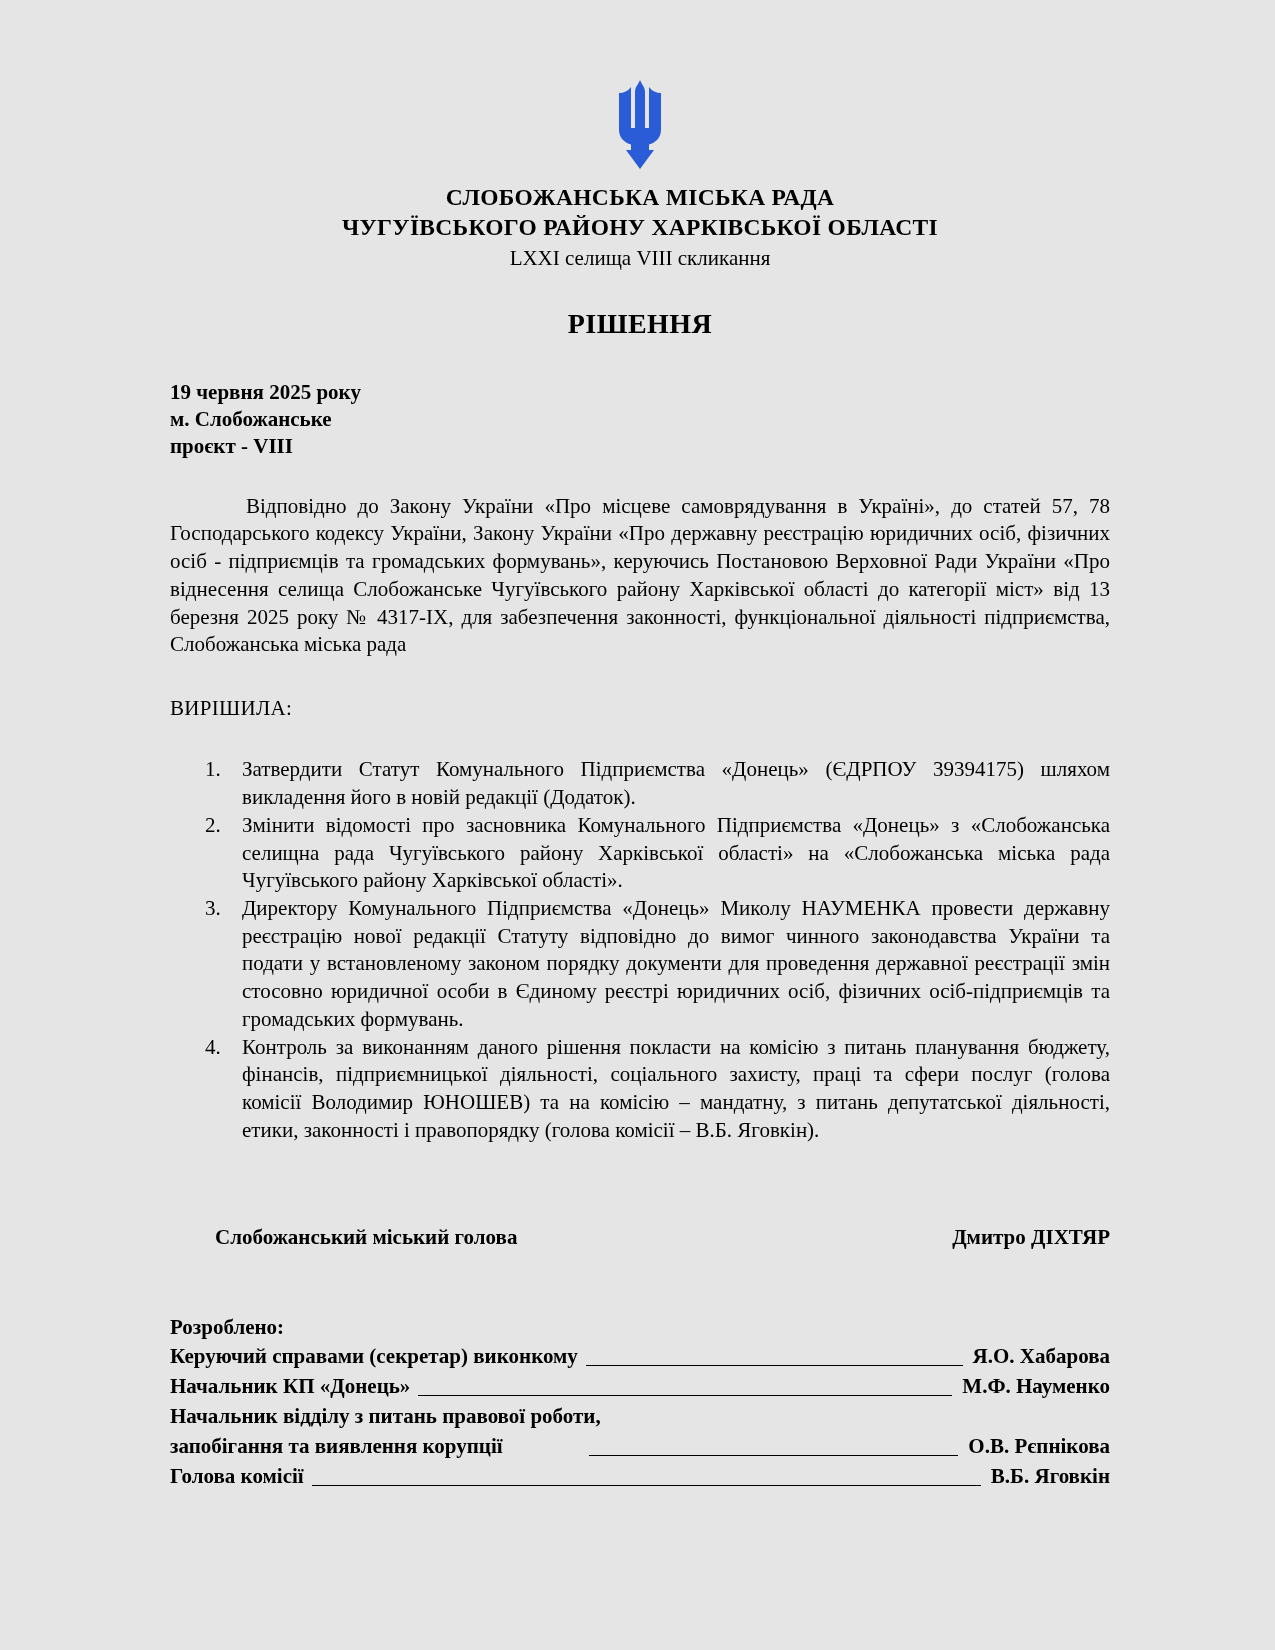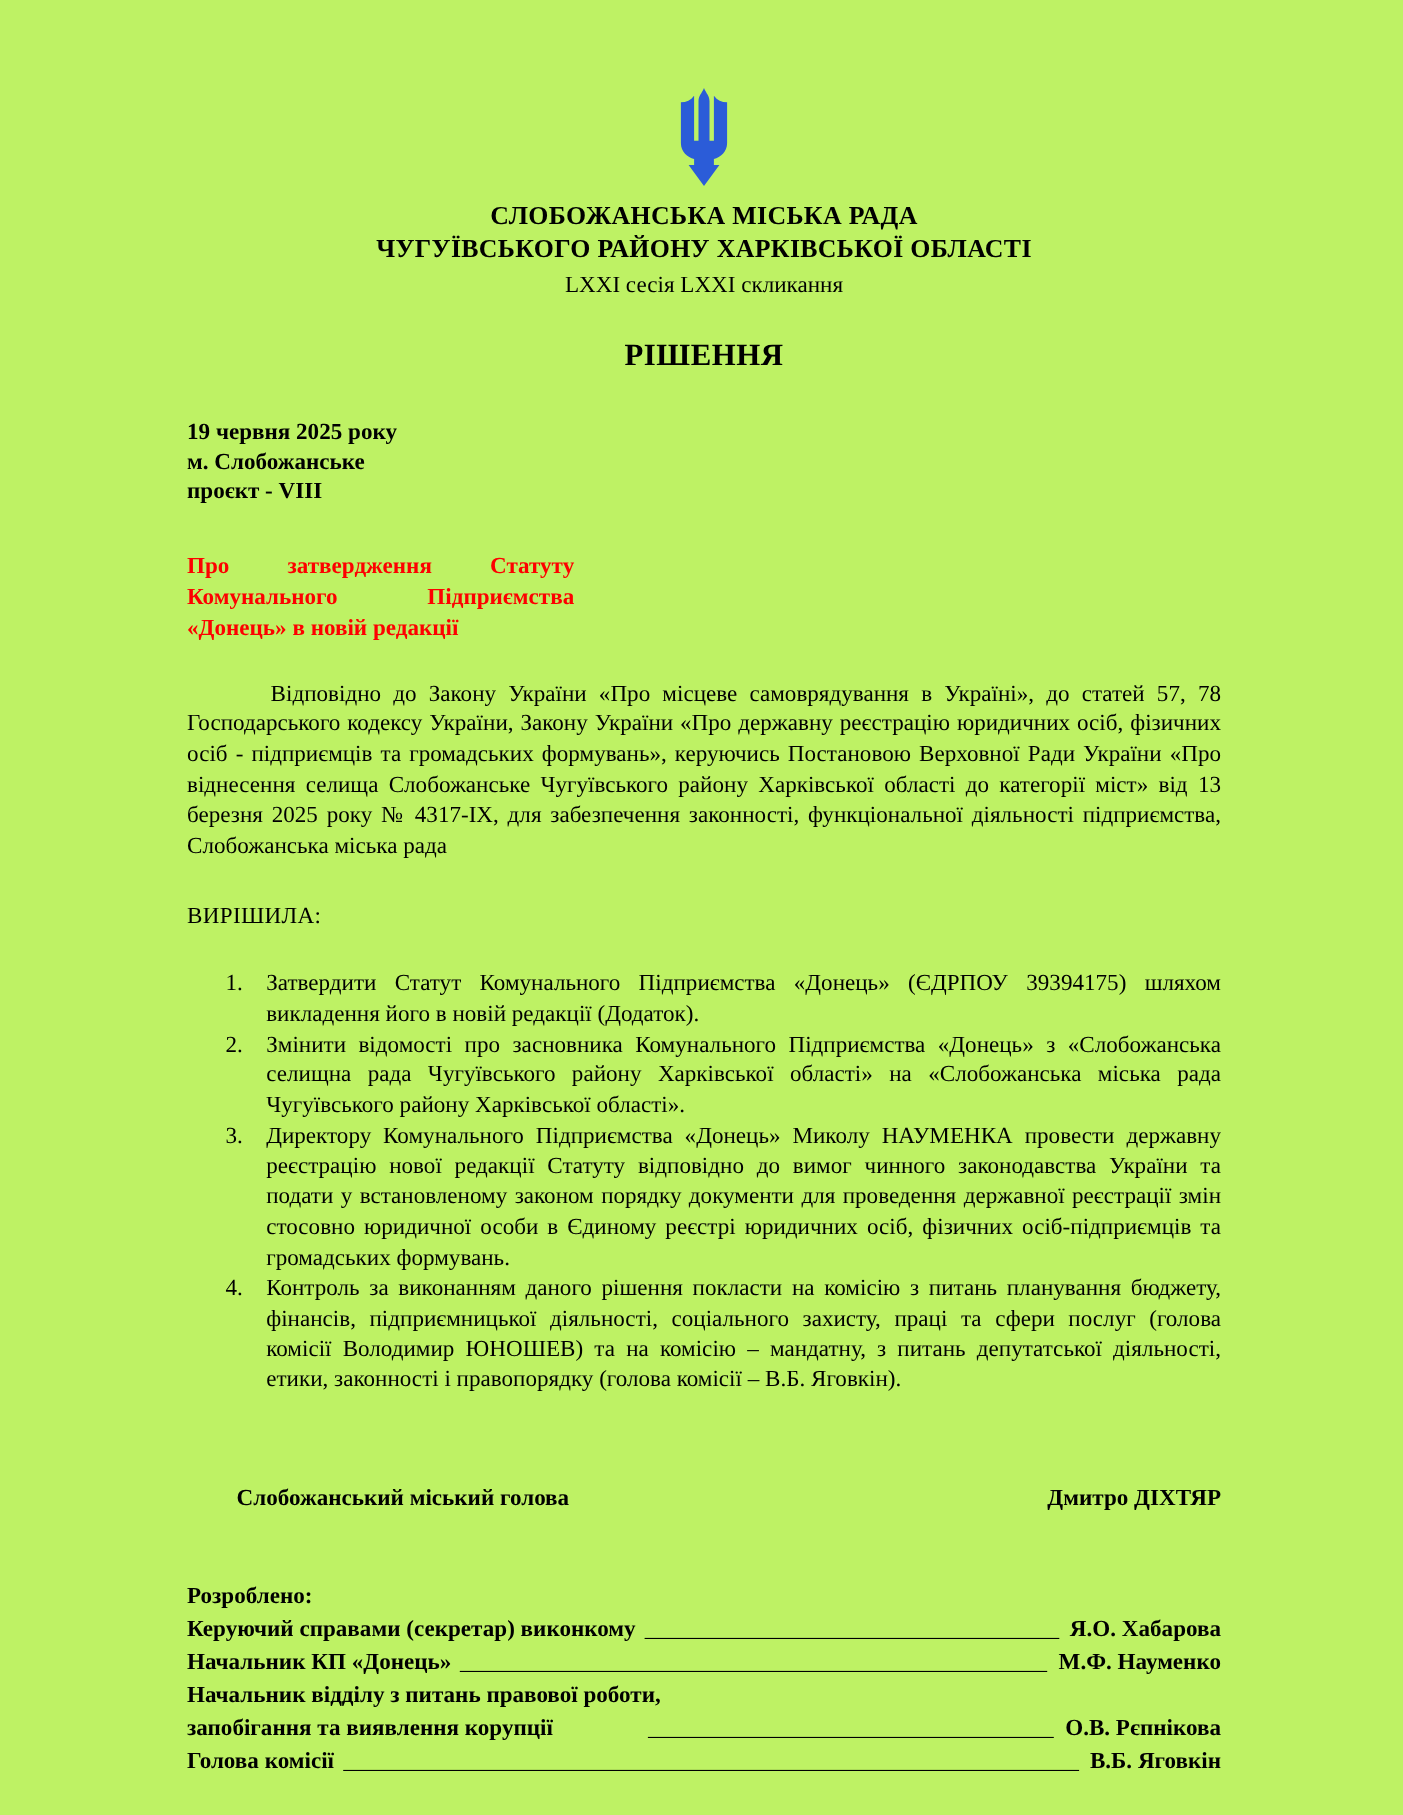--- a/index.html
+++ b/index.html
@@ -2,21 +2,21 @@
 <html><head>
 <meta charset="utf-8">
 <style>
   html, body { margin: 0; padding: 0; background: #ffffff; }
   .page {
     position: relative;
     width: 1275px;
     height: 1650px;
     box-sizing: border-box;
     padding: 78px 165px 30px 170px;
-    background: #bef264;
+    background: #e5e5e5;
     color: #000;
     font-family: "Liberation Serif", "DejaVu Serif", serif;
     font-size: 21px;
     line-height: 1.3;
     overflow: hidden;
   }
   .emblem { display: flex; justify-content: center; margin-bottom: 8px; }
   .emblem svg { display: block; }
   .hdr-line { text-align: center; font-weight: bold; font-size: 23.5px; line-height: 1.28; letter-spacing: 0.3px; }
   .hdr-sub  { text-align: center; font-size: 21px; margin-top: 3px; }
@@ -46,35 +46,30 @@
   <div class="emblem">
     <span>
       <svg width="64" height="96" viewBox="0 0 64 96" xmlns="http://www.w3.org/2000/svg">
         <path fill="#2b5cd8" d="M32 2 C34 7 37 9 37 14 L37 50 L41 50 L41 9 C44 13 48 15 53 15 L53 52 C53 60 47 65 41 66.5 L41 72 L46 72 L32 91 L18 72 L23 72 L23 66.5 C17 65 11 60 11 52 L11 15 C16 15 20 13 23 9 L23 50 L27 50 L27 14 C27 9 30 7 32 2 Z"></path>
       </svg>
     </span>
   </div>
 
   <div class="hdr-line">СЛОБОЖАНСЬКА МІСЬКА  РАДА</div>
   <div class="hdr-line">ЧУГУЇВСЬКОГО РАЙОНУ ХАРКІВСЬКОЇ ОБЛАСТІ</div>
-  <div class="hdr-sub">LXXI сесія LXXI скликання</div>
+  <div class="hdr-sub">LXXI селища VIII скликання</div>
 
   <div class="doc-title">РІШЕННЯ</div>
 
   <div class="meta-row">
     <span>19 червня 2025 року</span>
     <span>м. Слобожанське</span>
     <span>проєкт - VIII</span>
   </div>
 
-  <div class="subject" style="color: rgb(254, 0, 0);">
-    <div class="jl">Про затвердження Статуту</div>
-    <div class="jl">Комунального Підприємства</div>
-    <div>«Донець» в новій редакції</div>
-  </div>
 
   <div class="preamble">Відповідно до Закону України «Про місцеве самоврядування в Україні», до статей 57, 78 Господарського кодексу України, Закону України «Про державну реєстрацію юридичних осіб, фізичних осіб - підприємців та громадських формувань», керуючись Постановою Верховної Ради України «Про віднесення селища Слобожанське Чугуївського району Харківської області до категорії міст» від 13 березня 2025 року № 4317-IX,  для забезпечення законності, функціональної діяльності підприємства, Слобожанська міська рада</div>
 
   <div class="resolved">ВИРІШИЛА:</div>
 
   <div class="list">
     <div class="item">
       <span class="num">1.</span>
       <span class="txt">Затвердити Статут Комунального Підприємства «Донець» (ЄДРПОУ 39394175) шляхом викладення його в новій редакції (Додаток).</span>
     </div>

